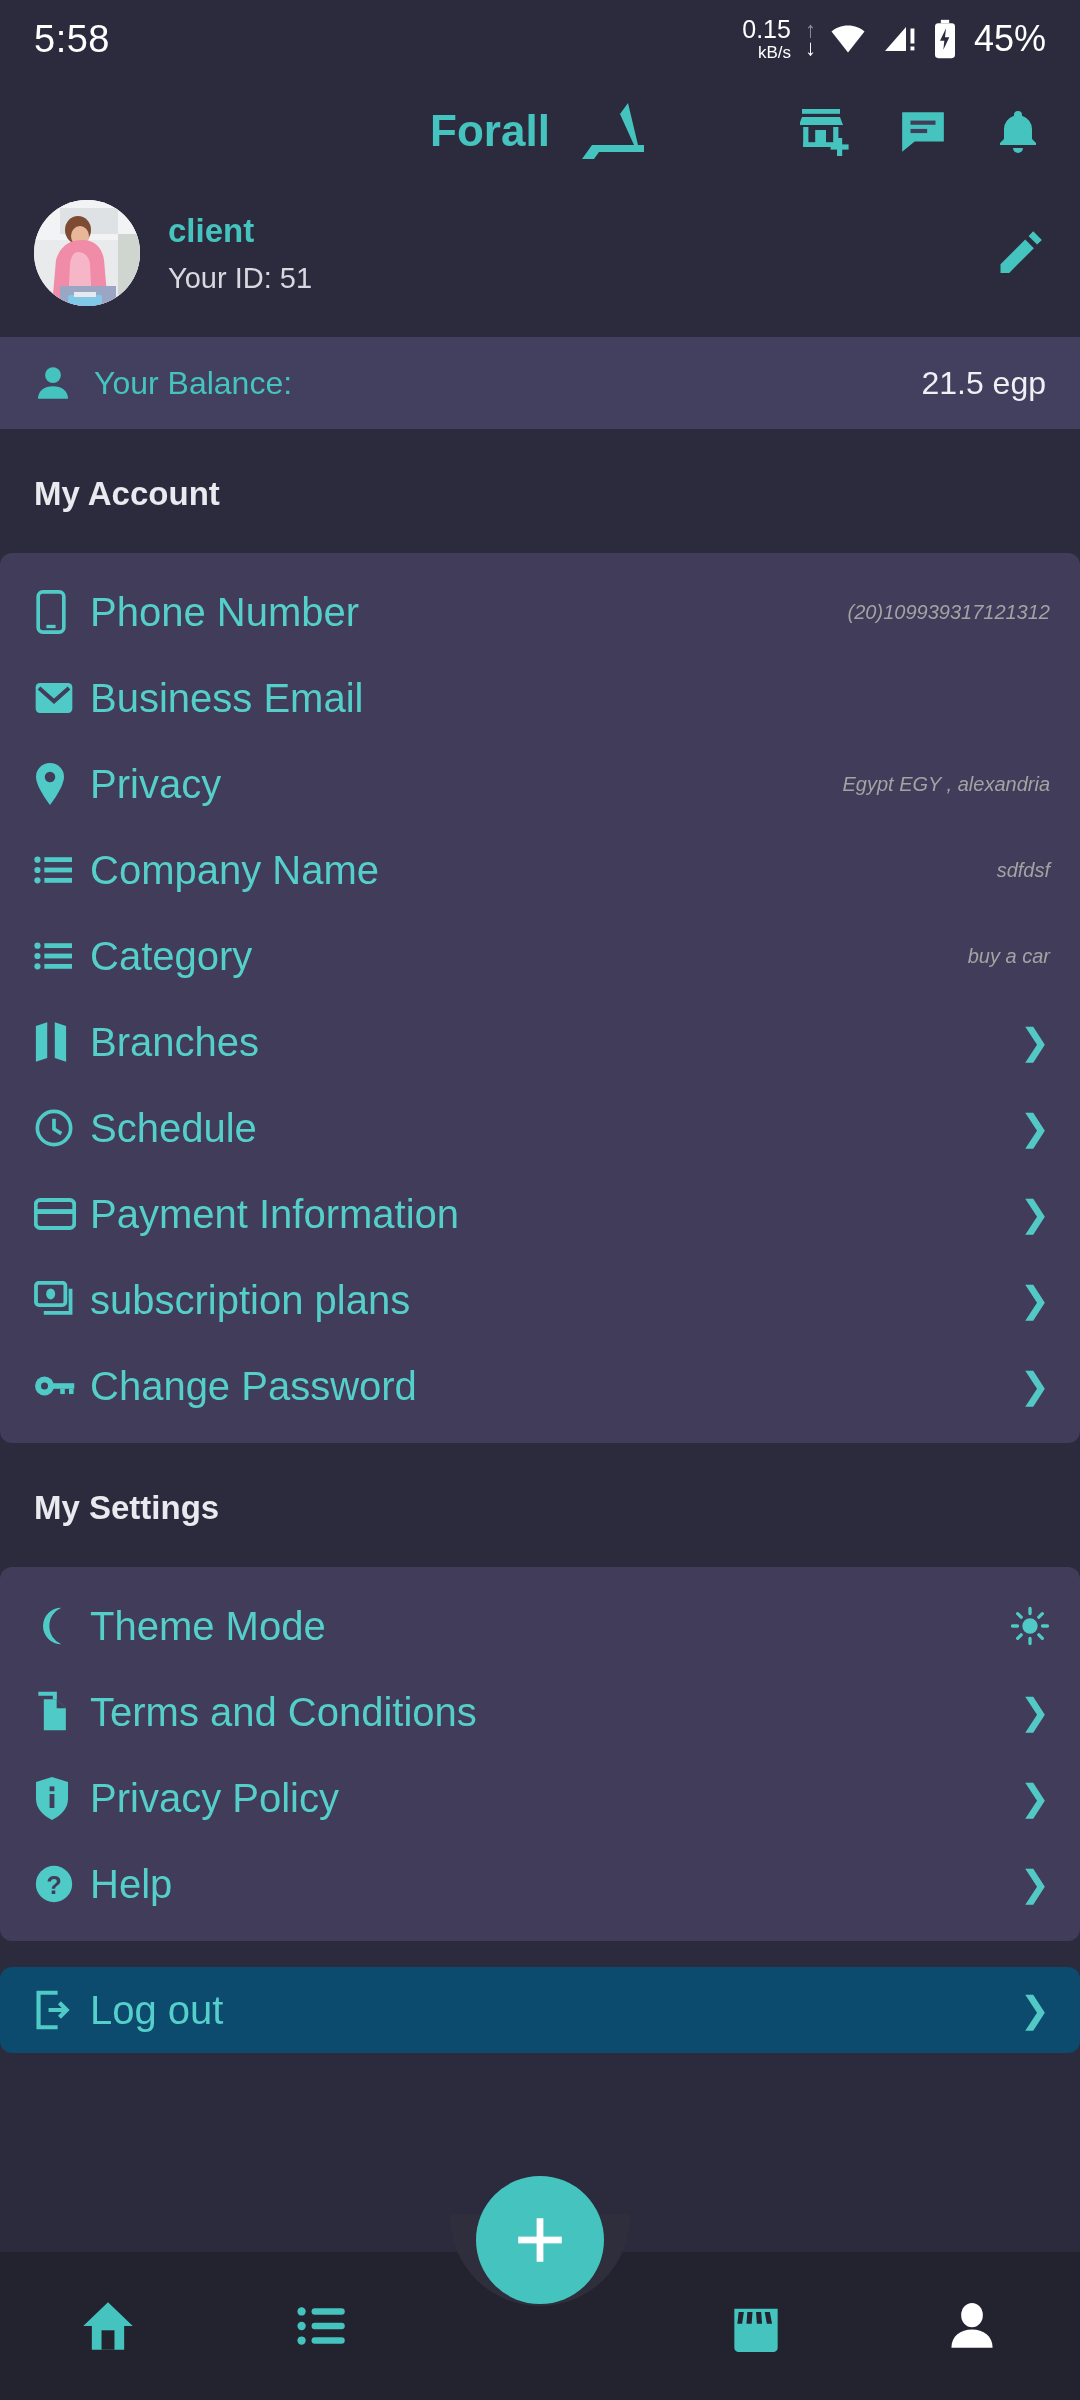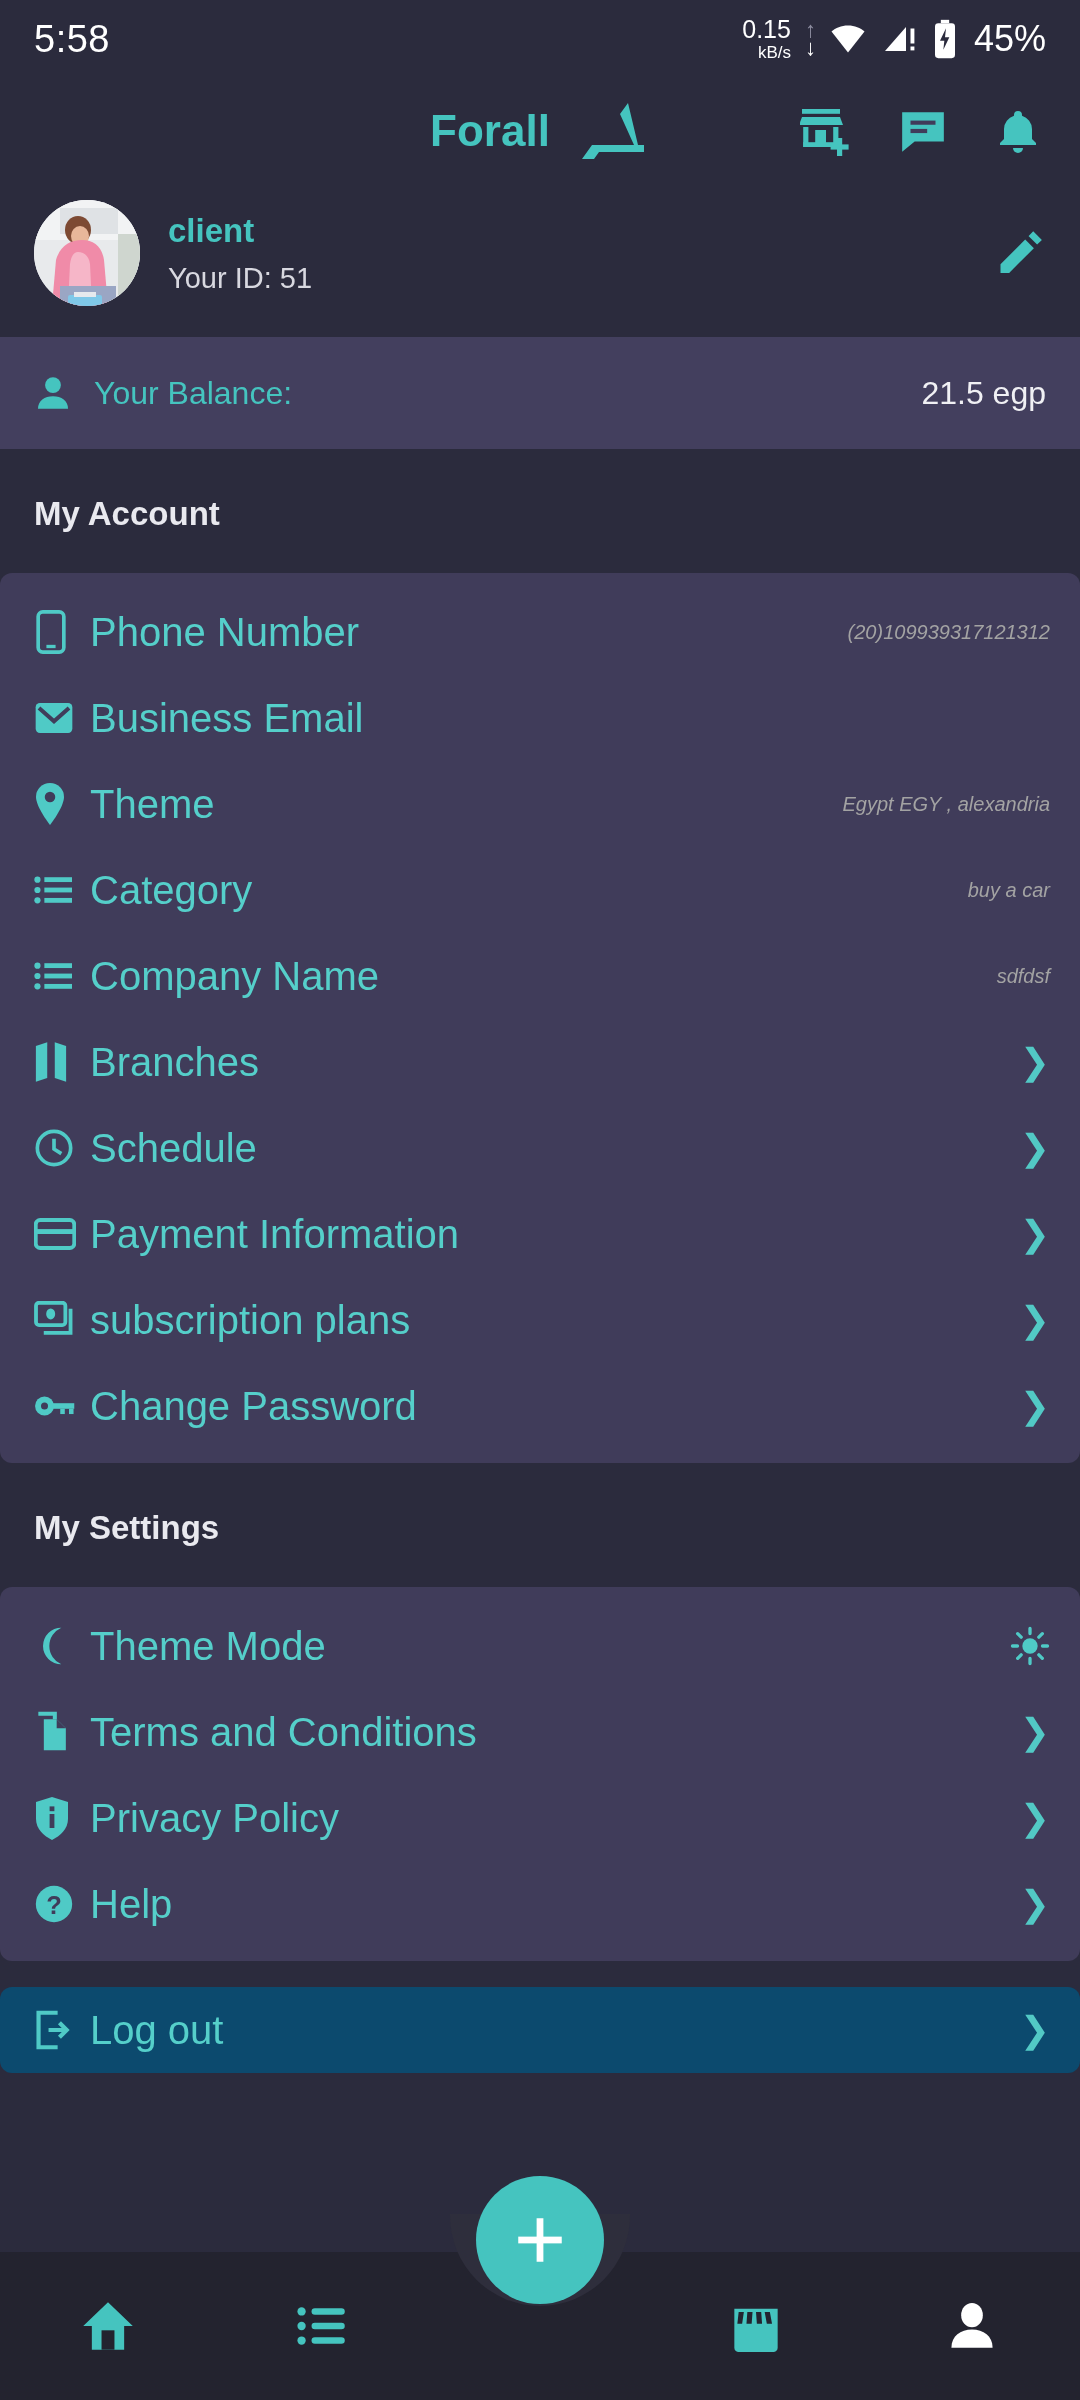--- a/index.html
+++ b/index.html
@@ -53,21 +53,21 @@
     background:#dfe3e8;
   }
   .avatar-art { position:absolute; inset:0; }
   .profile-text { display:flex; flex-direction:column; gap:12px; }
   .profile-name { color:#45c4bf; font-size:33px; font-weight:bold; }
   .profile-id { color:#d8d8e0; font-size:29px; }
   .edit-btn { margin-left:auto; }
 
   
   .balance {
-    background:#433f5e; height:112px; display:flex; align-items:center;
+    background:#433f5e; height:92px; display:flex; align-items:center;
     padding:0 34px; gap:22px; margin-top:14px;
   }
   .balance-label { color:#45c4bf; font-size:32px; }
   .balance-value { margin-left:auto; color:#f0f0f4; font-size:32px; }
 
   
   .section-title {
     color:#e9e9ef; font-size:33px; font-weight:bold;
     padding:46px 34px 40px 34px;
   }
@@ -254,52 +254,52 @@
     <span class="row-label">Business Email</span>
   </div>
 
   <div class="row">
     <span class="row-icon">
       <svg width="32" height="42" viewBox="0 0 18 24">
           <path fill="#4fcac6" d="M9 0a8 8 0 0 1 8 8c0 5.8-8 16-8 16S1 13.8 1 8a8 8 0 0 1 8-8z"></path>
           <circle cx="9" cy="8" r="3" fill="#403c5a"></circle>
         </svg>
     </span>
-    <span class="row-label">Theme</span>
+    <span class="row-label">Privacy</span>
     <span class="row-value">Egypt EGY , alexandria</span>
   </div>
 
   <div class="row">
     <span class="row-icon">
       <svg width="38" height="32" viewBox="0 0 22 18">
         <circle cx="2" cy="3" r="1.8" fill="#4fcac6"></circle>
           <rect x="6" y="1.6" width="16" height="2.8" fill="#4fcac6"></rect>
         <circle cx="2" cy="9" r="1.8" fill="#4fcac6"></circle>
           <rect x="6" y="7.6" width="16" height="2.8" fill="#4fcac6"></rect>
         <circle cx="2" cy="15" r="1.8" fill="#4fcac6"></circle>
           <rect x="6" y="13.6" width="16" height="2.8" fill="#4fcac6"></rect>
       </svg>
     </span>
-    <span class="row-label">Category</span>
-    <span class="row-value">buy a car</span>
+    <span class="row-label">Company Name</span>
+    <span class="row-value">sdfdsf</span>
   </div>
 
   <div class="row">
     <span class="row-icon">
       <svg width="38" height="32" viewBox="0 0 22 18">
         <circle cx="2" cy="3" r="1.8" fill="#4fcac6"></circle>
           <rect x="6" y="1.6" width="16" height="2.8" fill="#4fcac6"></rect>
         <circle cx="2" cy="9" r="1.8" fill="#4fcac6"></circle>
           <rect x="6" y="7.6" width="16" height="2.8" fill="#4fcac6"></rect>
         <circle cx="2" cy="15" r="1.8" fill="#4fcac6"></circle>
           <rect x="6" y="13.6" width="16" height="2.8" fill="#4fcac6"></rect>
       </svg>
     </span>
-    <span class="row-label">Company Name</span>
-    <span class="row-value">sdfdsf</span>
+    <span class="row-label">Category</span>
+    <span class="row-value">buy a car</span>
   </div>
 
   <div class="row">
     <span class="row-icon">
       <svg width="34" height="42" viewBox="0 0 18 22">
           <path fill="#4fcac6" d="M1 2.5 7 0.5v19L1 21.5v-19z"></path>
           <path fill="#4fcac6" d="M11 0.5 17 2.5v19l-6-2v-19z"></path>
         </svg>
     </span>
     <span class="row-label">Branches</span>

